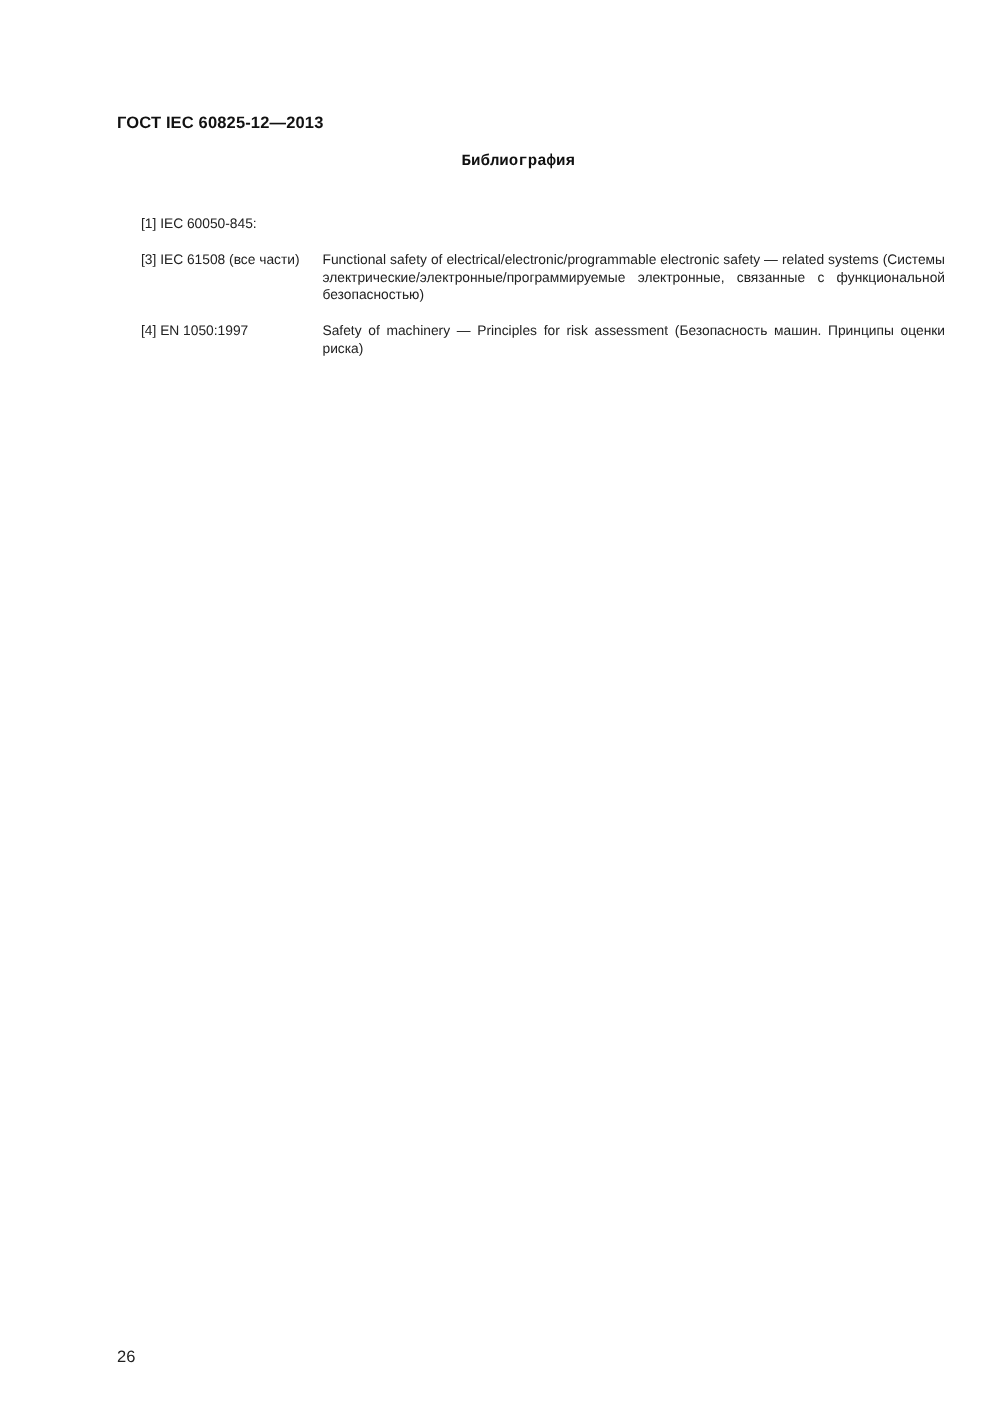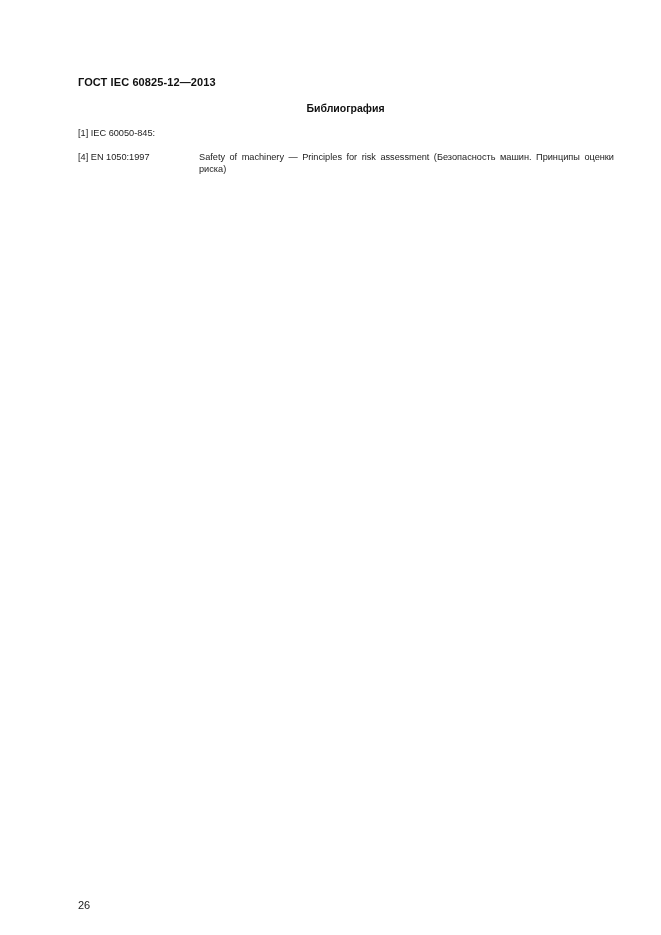--- a/index.html
+++ b/index.html
@@ -34,27 +34,28 @@
       position: absolute;
       left: 0;
       width: 661px;
       top: 86px;
       text-align: center;
       font-size: 10.5px;
       font-weight: bold;
       color: #111;
       padding-left: 30px;
       box-sizing: border-box;
+      font-family: Liberation Mono, monospace;
     }
     .biblio-list {
       position: absolute;
       left: 78px;
       top: 112px;
       width: 536px;
-      margin: 0;
+      margin: 16px;
       padding: 0;
       list-style: none;
     }
     .biblio-item {
       display: flex;
       flex-direction: row;
       align-items: flex-start;
       font-size: 9.2px;
       line-height: 11.8px;
       margin-bottom: 12px;
@@ -86,20 +87,24 @@
 
   <div class="doc-header">ГОСТ IEC 60825-12—2013</div>
 
   <div class="section-title">Библиография</div>
 
   <ul class="biblio-list">
     <li class="biblio-item">
       <span class="biblio-ref">[1] IEC 60050-845:</span>
     </li>
     <li class="biblio-item">
+      <span class="biblio-ref">[3] IEC 61508 (все части)</span>
+      <span class="biblio-text">Functional safety of electrical/electronic/programmable electronic safety — related systems (Системы электрические/электронные/программируемые электронные, связанные с функциональной безопасностью)</span>
+    </li>
+    <li class="biblio-item">
       <span class="biblio-ref">[4] EN 1050:1997</span>
       <span class="biblio-text">Safety of machinery — Principles for risk assessment (Безопасность машин. Принципы оценки риска)</span>
     </li>
   </ul>
 
   <div class="page-number">26</div>
 
 </div>
 
 </body></html>

